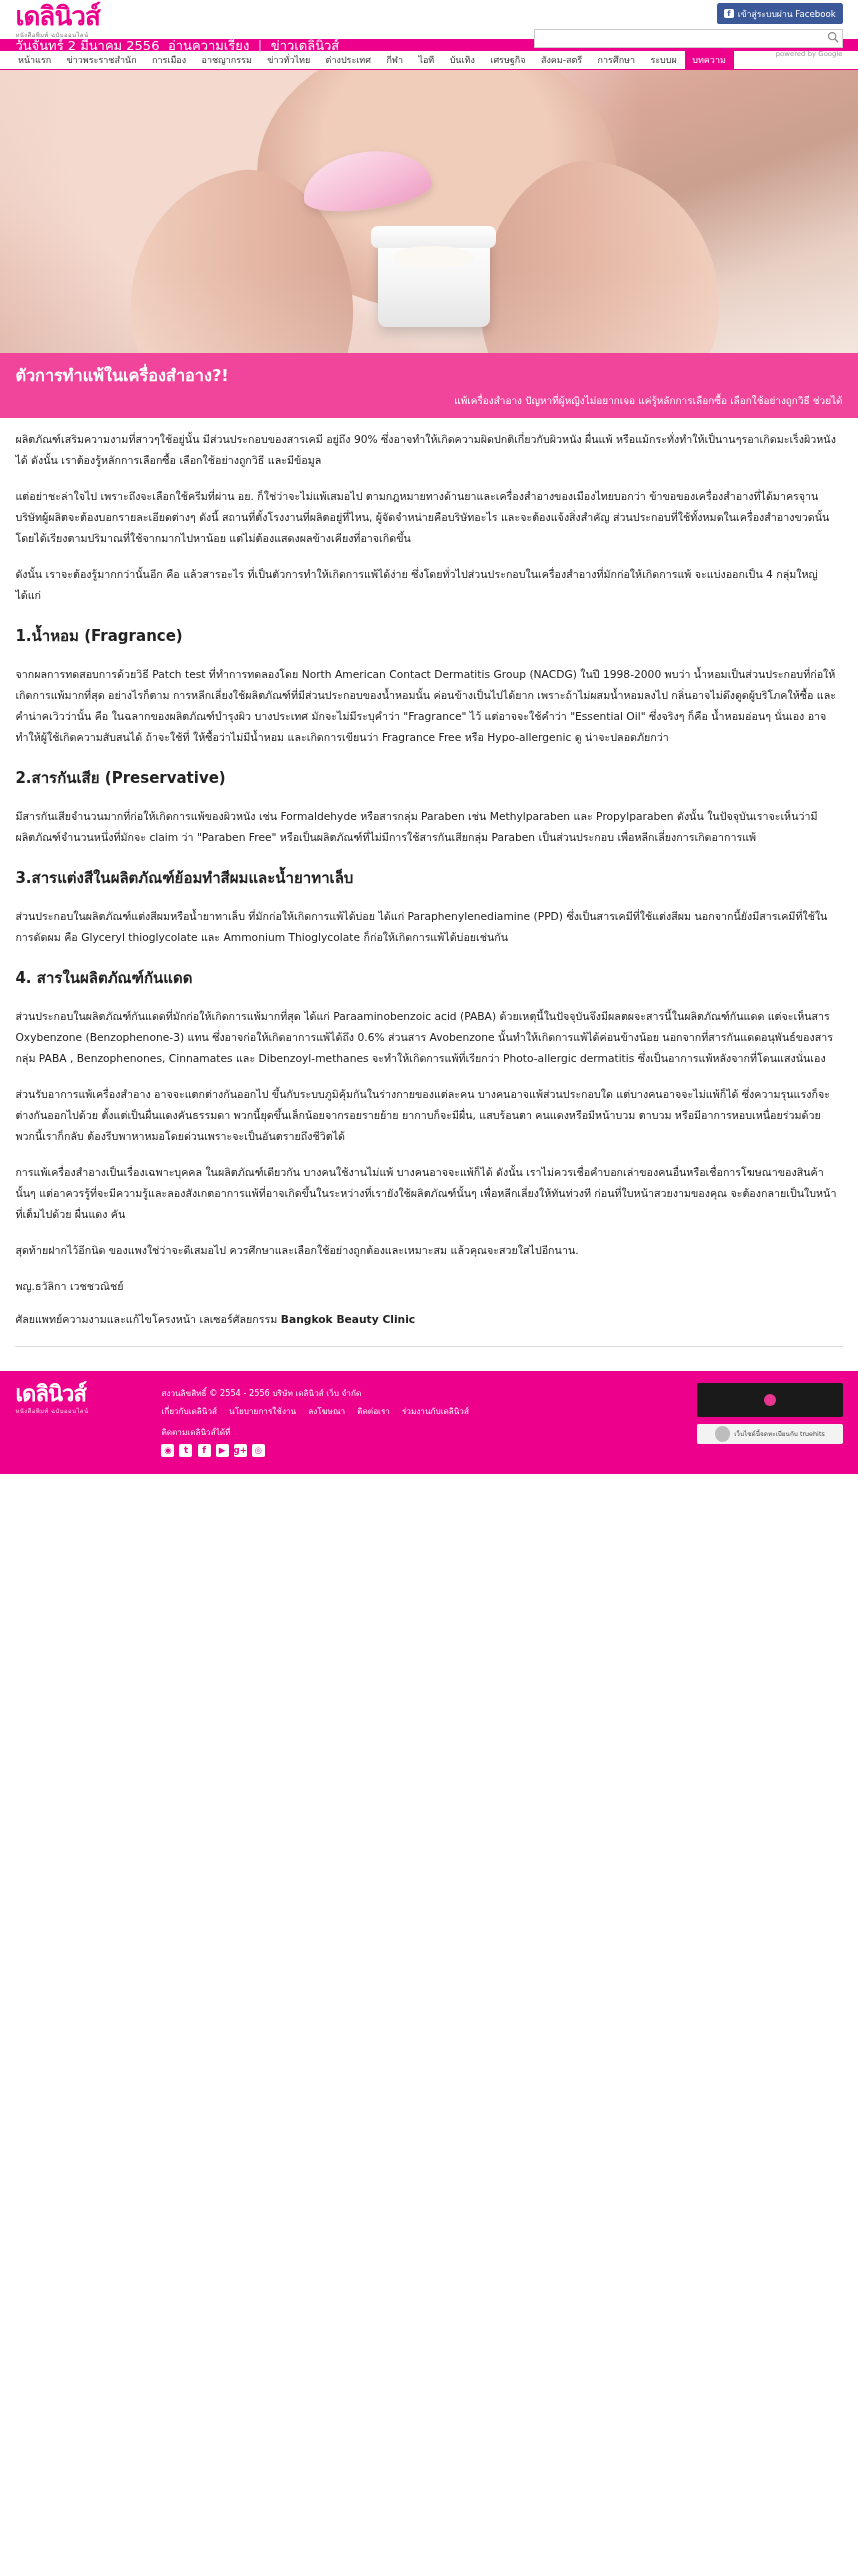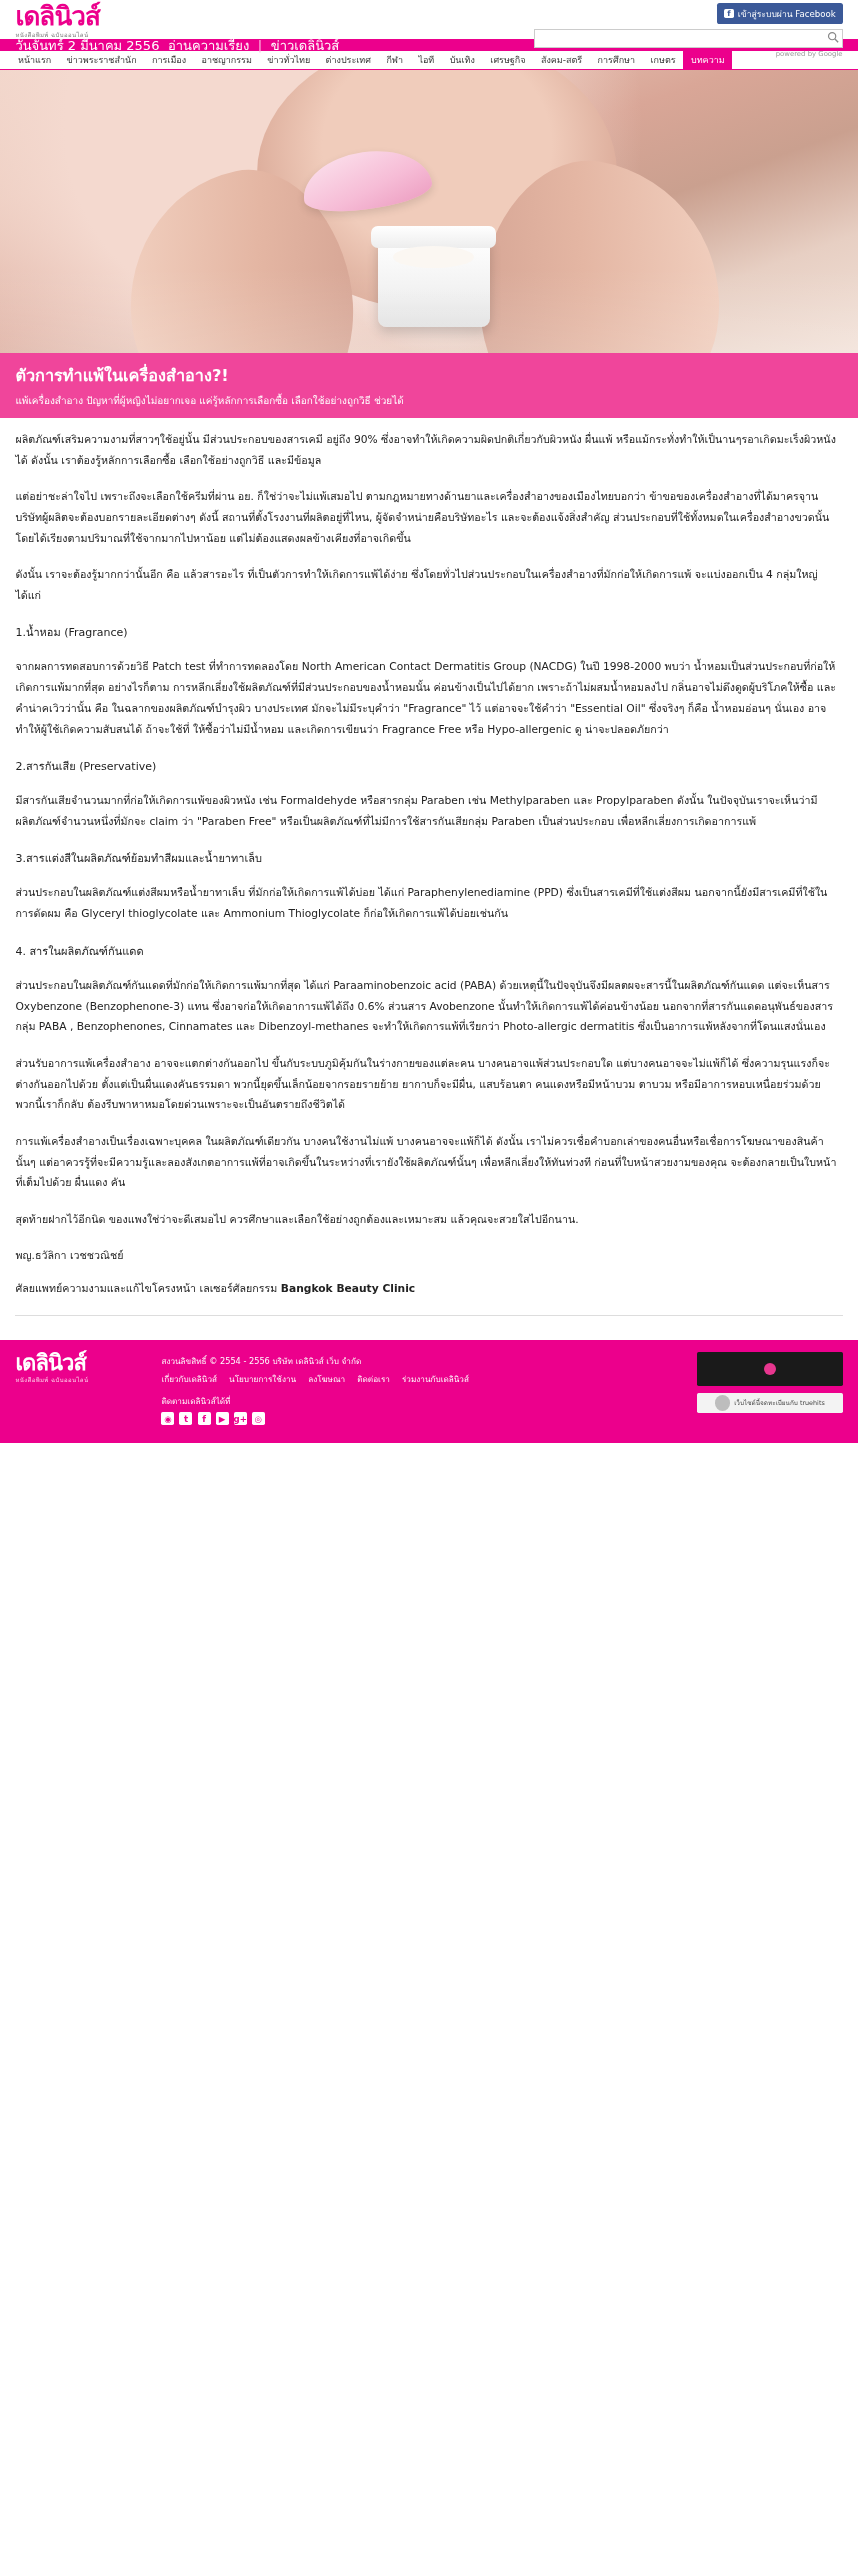--- a/index.html
+++ b/index.html
@@ -100,26 +100,26 @@
     box-shadow:0 3.4px 8.6px rgba(0,0,0,0.12);
   }
   .hero-fade {
     position:absolute; inset:0;
     background:linear-gradient(to bottom, rgba(255,255,255,0) 70%, rgba(255,255,255,0.15) 100%);
   }
 
   
   .title-block { background:#f0459b; color:#fff; padding:8.6px 15.4px 10.3px 15.4px; }
   .title-block h1 { margin:0 0 5.1px 0; font-size:16.3px; font-weight:bold; }
-  .title-block .sub { font-size:10px; }
+  .title-block .sub { font-size:10px;text-align:right; }
 
   
   .article { padding:12px 15.4px 24px 15.4px; font-size:10.7px; line-height:1.95; color:#222; }
   .article p { margin:0 0 15.4px 0; text-align:left; }
-  .article h3 { margin:0 0 13.7px 0; font-size:11px; font-weight:normal; }
+  .article h3 { margin:0 0 13.7px 0; font-size:15px; font-weight:bold; }
   .sig { margin-top:6.9px; font-size:10.7px; }
   .sig2 { margin-top:12px; font-size:10.7px; }
   .sig2 b { font-weight:bold; }
   .rule { border:0; border-top:0.9px solid #ddd; margin:15.4px 0 0 0; }
 
   
   .footer { background:#ec008c; color:#fff; padding:12px 15.4px 15.4px 15.4px; position:relative; min-height:103px; }
   .footer-inner { display:flex; }
   .f-logo { width:146px; }
   .f-logo .logo { color:#fff; font-size:22px; }
@@ -183,21 +183,21 @@
     <a href="#">การเมือง</a>
     <a href="#">อาชญากรรม</a>
     <a href="#">ข่าวทั่วไทย</a>
     <a href="#">ต่างประเทศ</a>
     <a href="#">กีฬา</a>
     <a href="#">ไอที</a>
     <a href="#">บันเทิง</a>
     <a href="#">เศรษฐกิจ</a>
     <a href="#">สังคม-สตรี</a>
     <a href="#">การศึกษา</a>
-    <a href="#">เกษตร</a>
+    <a href="#">ระบบผ</a>
     <a href="#" class="active">บทความ</a>
   </nav>
 
   <div class="hero">
     <div class="hero-bg"></div>
     <div class="hero-skin"></div>
     <div class="hero-hand-l"></div>
     <div class="hero-hand-r"></div>
     <div class="hero-lid-up"></div>
     <div class="hero-jar"></div>

